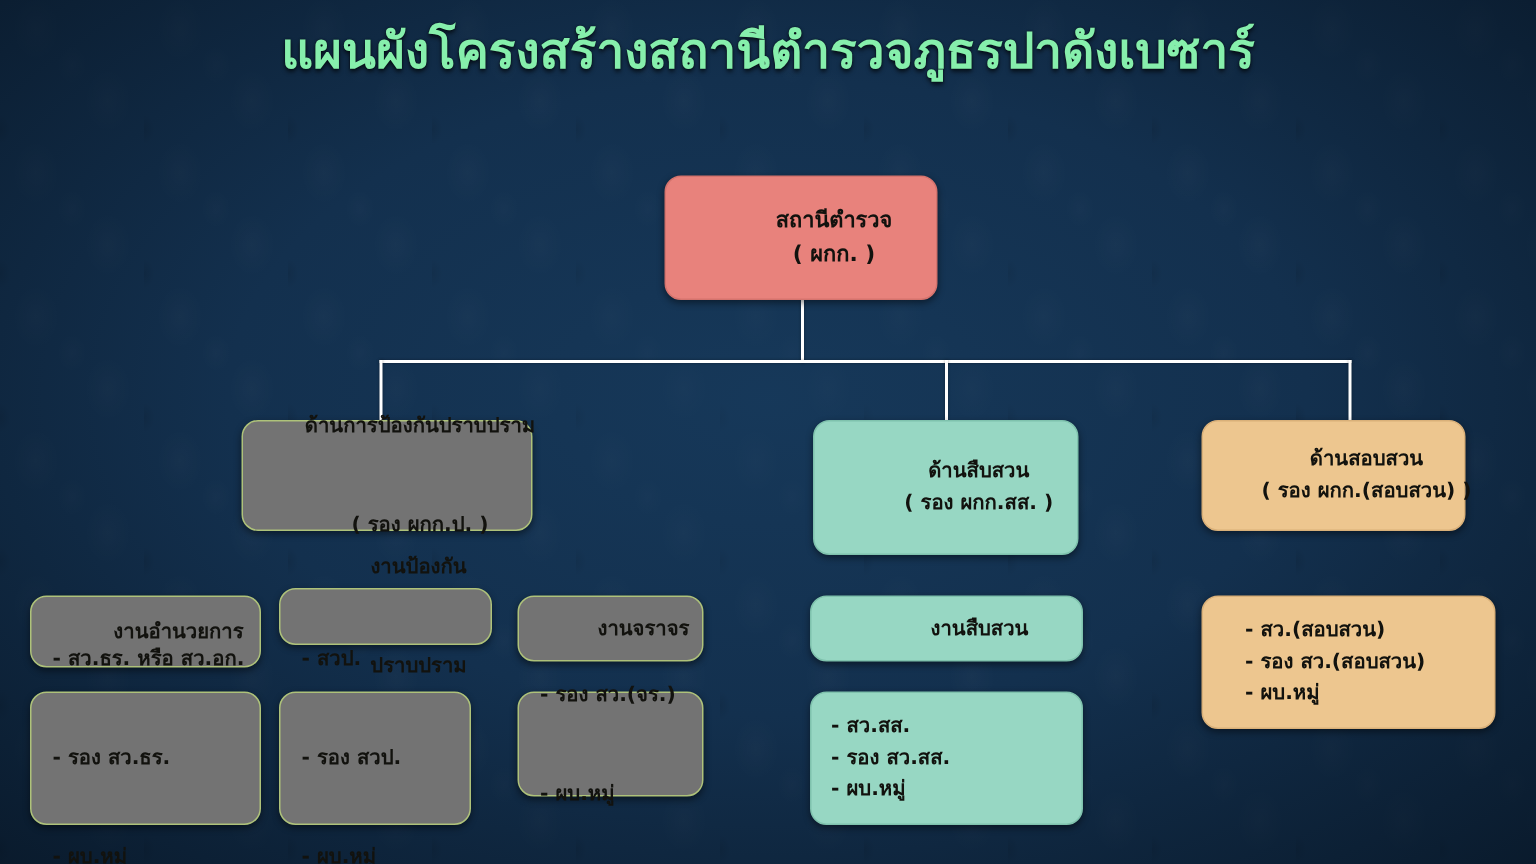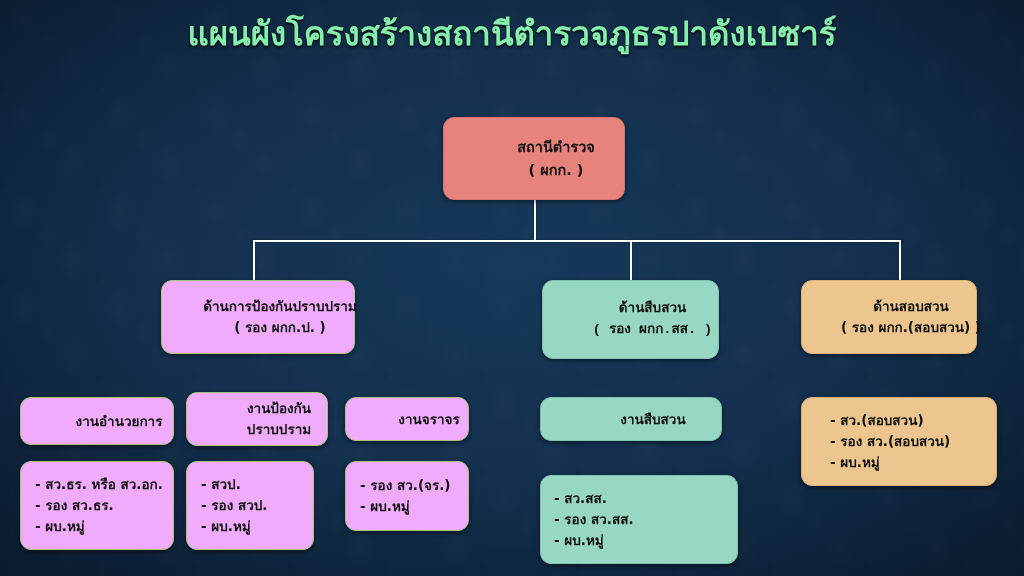--- a/index.html
+++ b/index.html
@@ -64,21 +64,21 @@
     flex-direction: column;
     justify-content: center;
     box-shadow: 0 2px 5px rgba(0,0,0,0.45);
     padding-left: 44px;
   }
   .node.centered { align-items: center; text-align: center; }
   .node.listed { align-items: flex-start; text-align: left; padding-left: 14px; }
   .node .line { white-space: nowrap; }
 
   .c-root  { background: #e8827c; border: 1px solid #d4736d; }
-  .c-green { background: #f0abfc; border: 1px solid #aec27a; }
+  .c-green { background: #737373; border: 1px solid #aec27a; gap: 45px; }
   .c-mint  { background: #97d7c3; border: 1px solid #7fc2ad; }
   .c-tan   { background: #edc68f; border: 1px solid #d9b079; }
 
   .conn {
     position: absolute;
     background: #ffffff;
     box-shadow: 0 0 2px rgba(0,0,0,0.35);
   }
 </style>
 </head>
@@ -100,35 +100,35 @@
   <div class="node centered c-root" style="left:443px; top:117px; width:182px; height:83px; font-size:14.5px;">
     <span class="line">สถานีตำรวจ</span>
     <span class="line">( ผกก. )</span>
   </div>
 
   <div class="node centered c-green" style="left:161px; top:280px; width:194px; height:74px;">
     <span class="line">ด้านการป้องกันปราบปราม</span>
     <span class="line">( รอง ผกก.ป. )</span>
   </div>
 
-  <div class="node centered c-mint" style="left:542px; top:280px; width:177px; height:79px;font-family:Liberation Mono, monospace;">
+  <div class="node centered c-mint" style="left:542px; top:280px; width:177px; height:90px;">
     <span class="line">ด้านสืบสวน</span>
     <span class="line">( รอง ผกก.สส. )</span>
   </div>
 
   <div class="node centered c-tan" style="left:801px; top:280px; width:176px; height:74px;">
     <span class="line">ด้านสอบสวน</span>
     <span class="line">( รอง ผกก.(สอบสวน) )</span>
   </div>
 
   <div class="node centered c-green" style="left:20px; top:397px; width:154px; height:48px;">
     <span class="line">งานอำนวยการ</span>
   </div>
 
-  <div class="node centered c-green" style="left:186px; top:392px; width:142px; height:54px;">
+  <div class="node centered c-green" style="left:186px; top:392px; width:142px; height:38px;">
     <span class="line">งานป้องกัน</span>
     <span class="line">ปราบปราม</span>
   </div>
 
   <div class="node centered c-green" style="left:345px; top:397px; width:124px; height:44px;">
     <span class="line">งานจราจร</span>
   </div>
 
   <div class="node centered c-mint" style="left:540px; top:397px; width:182px; height:44px;">
     <span class="line">งานสืบสวน</span>
@@ -144,21 +144,21 @@
     <span class="line">- สวป.</span>
     <span class="line">- รอง สวป.</span>
     <span class="line">- ผบ.หมู่</span>
   </div>
 
   <div class="node listed c-green" style="left:345px; top:461px; width:124px; height:70px;text-align:right;">
     <span class="line">- รอง สว.(จร.)</span>
     <span class="line">- ผบ.หมู่</span>
   </div>
 
-  <div class="node listed c-mint" style="left:540px; top:475px; width:198px; height:89px;padding-left:13px;">
+  <div class="node listed c-mint" style="left:540px; top:461px; width:182px; height:89px;padding-left:13px;">
     <span class="line">- สว.สส.</span>
     <span class="line">- รอง สว.สส.</span>
     <span class="line">- ผบ.หมู่</span>
   </div>
 
   <div class="node listed c-tan" style="left:801px; top:397px; width:196px; height:89px;padding-left:28px;">
     <span class="line">- สว.(สอบสวน)</span>
     <span class="line">- รอง สว.(สอบสวน)</span>
     <span class="line">- ผบ.หมู่</span>
   </div>

